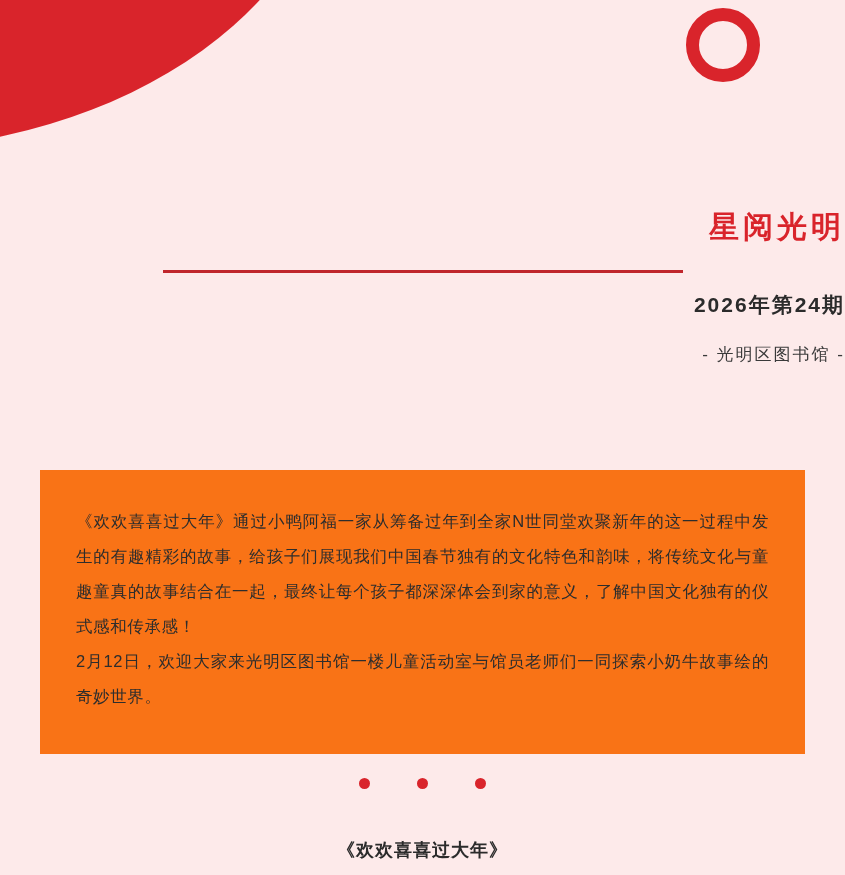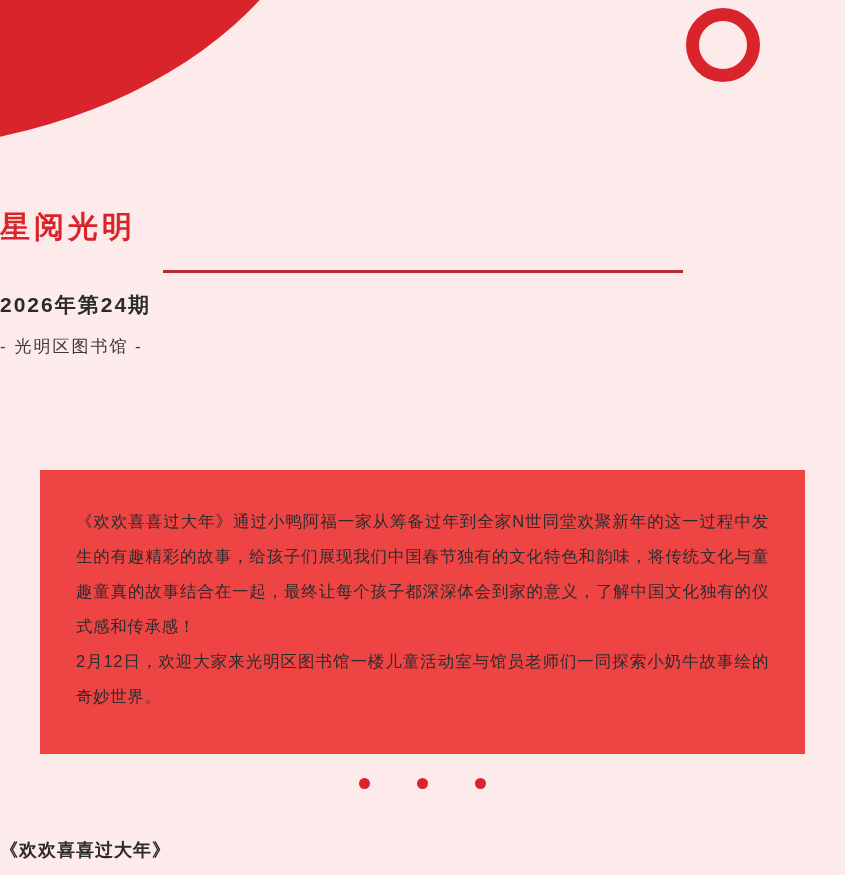--- a/index.html
+++ b/index.html
@@ -42,21 +42,21 @@
     box-sizing: border-box;
     background: transparent;
   }
 
   
   .header {
     position: absolute;
     left: 0;
     top: 200px;
     width: 845px;
-    text-align: left;
+    text-align: right;
   }
   .title-line {
     color: #d9242b;
     font-size: 30px;
     font-weight: bold;
     letter-spacing: 4px;
     line-height: 54px;
   }
   .divider {
     width: 520px;
@@ -66,33 +66,33 @@
   }
   .issue {
     margin-top: 18px;
     color: #2b2b2b;
     font-size: 21px;
     font-weight: bold;
     letter-spacing: 2px;
     font-family: "Liberation Sans", sans-serif;
   }
   .org {
-    margin-top: 16px;
+    margin-top: 24px;
     color: #3a3a3a;
     font-size: 17px;
     letter-spacing: 2px;
   }
 
   
   .card {
     position: absolute;
     left: 40px;
     top: 470px;
     width: 765px;
-    background: #ef4444;
+    background: #f97316;
     padding: 34px 36px 40px 36px;
     box-sizing: border-box;
   }
   .card p {
     margin: 0;
     color: #2d2d2d;
     font-size: 16.5px;
     line-height: 35px;
     letter-spacing: 0.6px;
     text-align: justify;
@@ -114,20 +114,21 @@
     border-radius: 50%;
     background: #d9242b;
   }
 
   
   .footer {
     position: absolute;
     left: 0;
     top: 838px;
     width: 845px;
+    text-align: center;
     color: #2b2b2b;
     font-size: 18px;
     font-weight: bold;
     letter-spacing: 1px;
   }
 </style>
 </head>
 <body>
 
 <div class="page">

